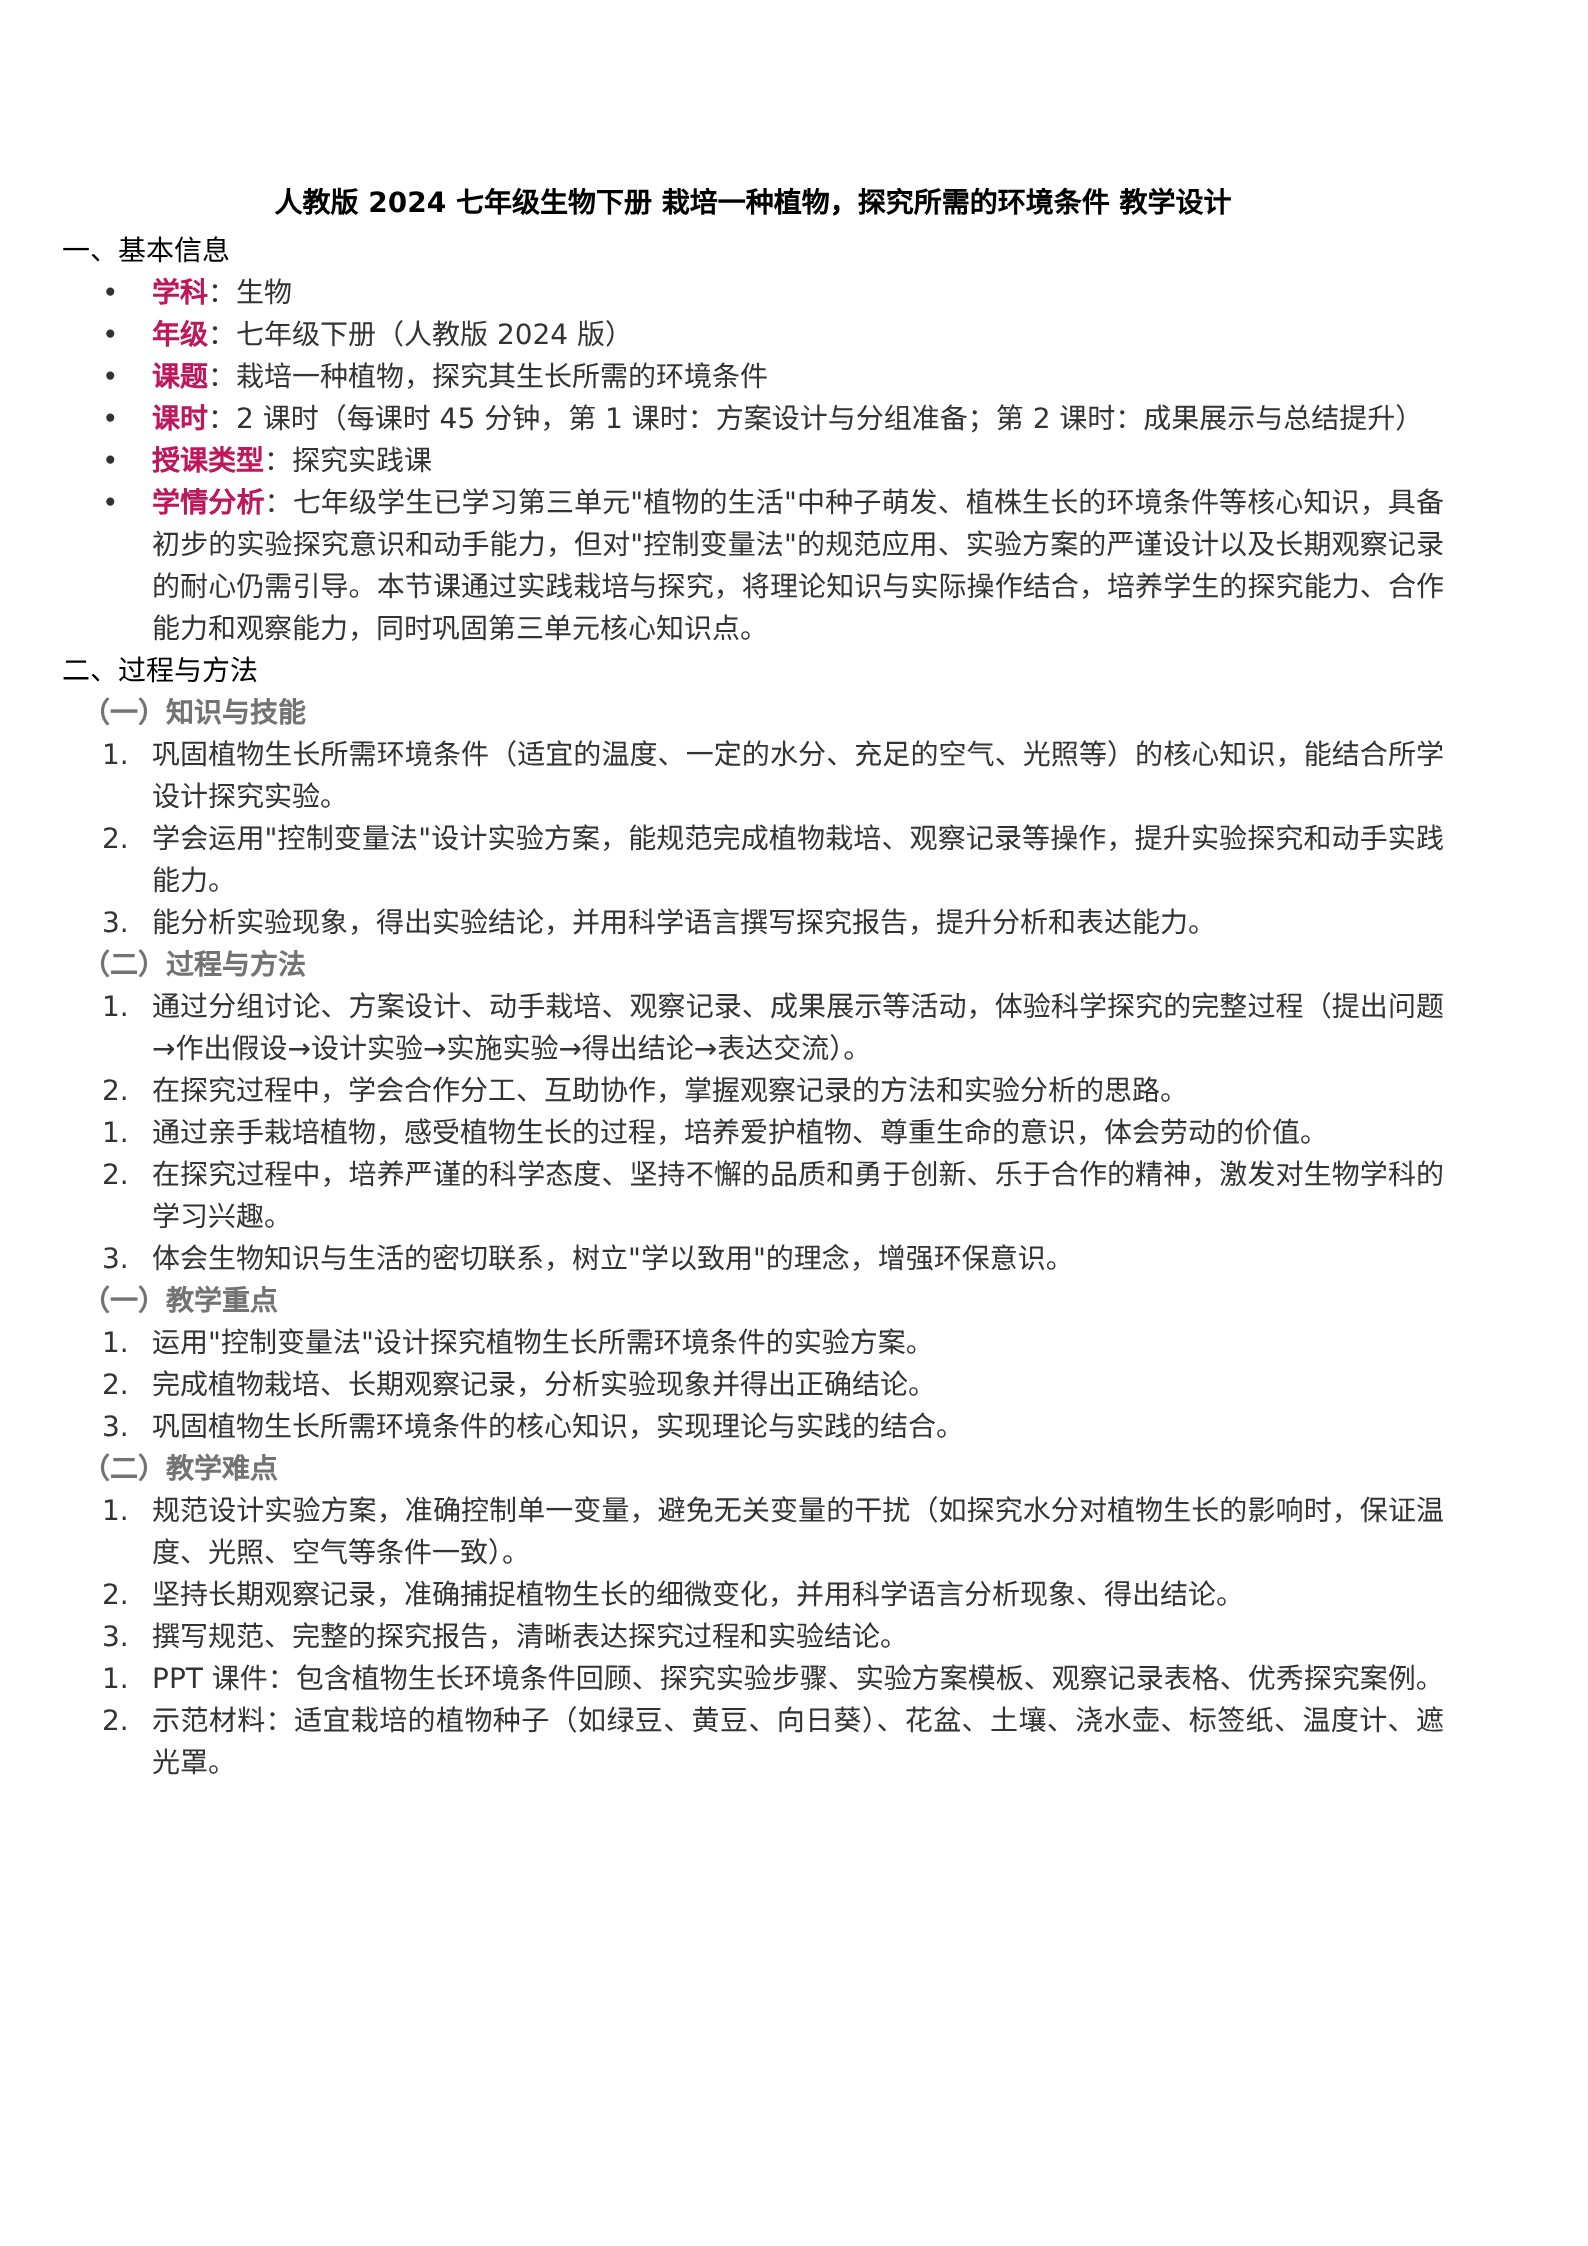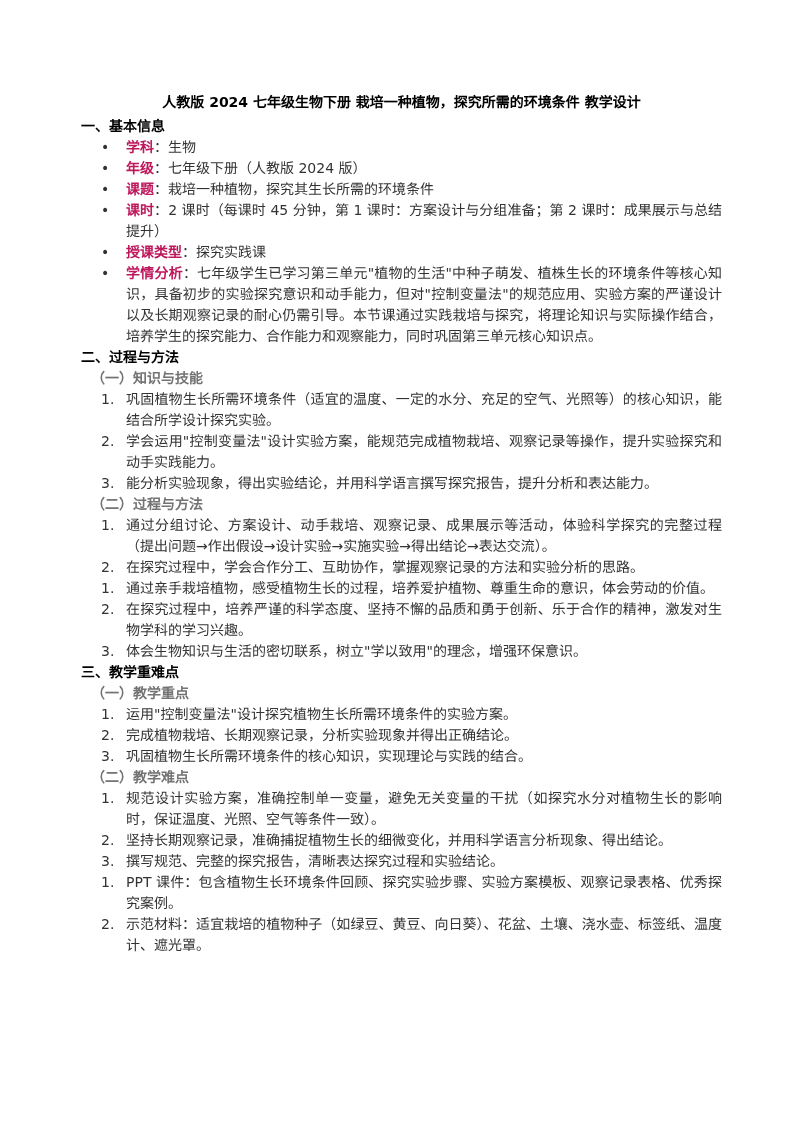--- a/index.html
+++ b/index.html
@@ -13,34 +13,34 @@
     font-family: "DejaVu Sans", "Liberation Sans", sans-serif;
     font-size: 14px;
     line-height: 21px;
     color: #333333;
     -webkit-font-smoothing: antialiased;
   }
   .page {
     box-sizing: border-box;
     width: 794px;
     height: 1123px;
-    padding: 92px 72px 40px 81px;
+    padding: 92px 72px 40px 31px;
     background: #ffffff;
     overflow: hidden;
   }
   .title {
     font-size: 14px;
     font-weight: bold;
     color: #000000;
     text-align: center;
     margin: 0 0 3px 0;
     line-height: 21px;
   }
   .sec-heading {
-    font-weight: bold;
+    font-weight: normal;
     color: #000000;
     margin: 0;
   }
   .sub-heading {
     font-weight: bold;
     color: #737373;
     margin: 0 0 0 10px;
   }
   .li {
     display: flex;
@@ -134,21 +134,20 @@
   </div>
   <div class="li">
     <span class="marker">2.</span>
     <div class="body">在探究过程中，培养严谨的科学态度、坚持不懈的品质和勇于创新、乐于合作的精神，激发对生物学科的学习兴趣。</div>
   </div>
   <div class="li">
     <span class="marker">3.</span>
     <div class="body">体会生物知识与生活的密切联系，树立"学以致用"的理念，增强环保意识。</div>
   </div>
 
-  <div class="sec-heading">三、教学重难点</div>
 
   <div class="sub-heading">（一）教学重点</div>
 
   <div class="li">
     <span class="marker">1.</span>
     <div class="body">运用"控制变量法"设计探究植物生长所需环境条件的实验方案。</div>
   </div>
   <div class="li">
     <span class="marker">2.</span>
     <div class="body">完成植物栽培、长期观察记录，分析实验现象并得出正确结论。</div>

